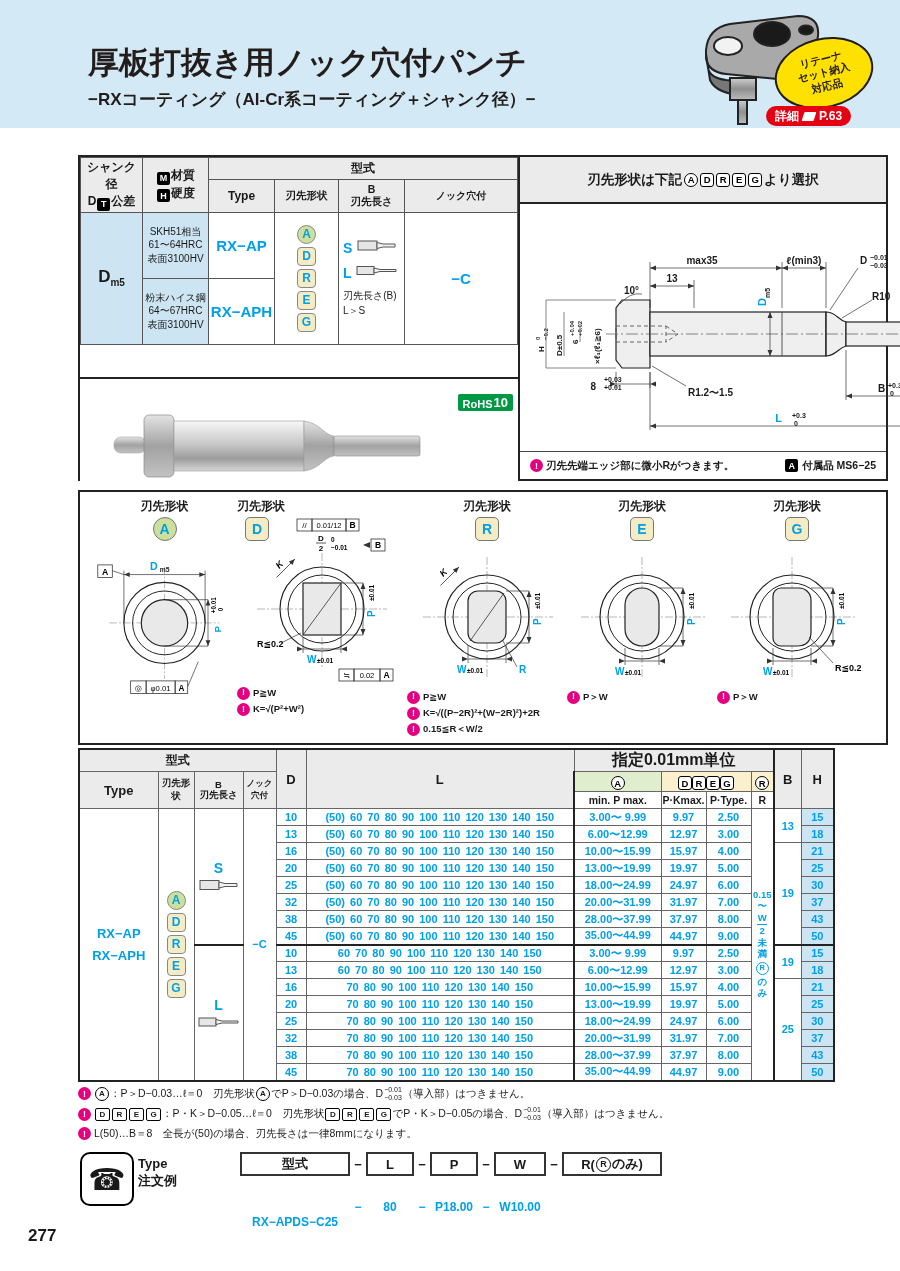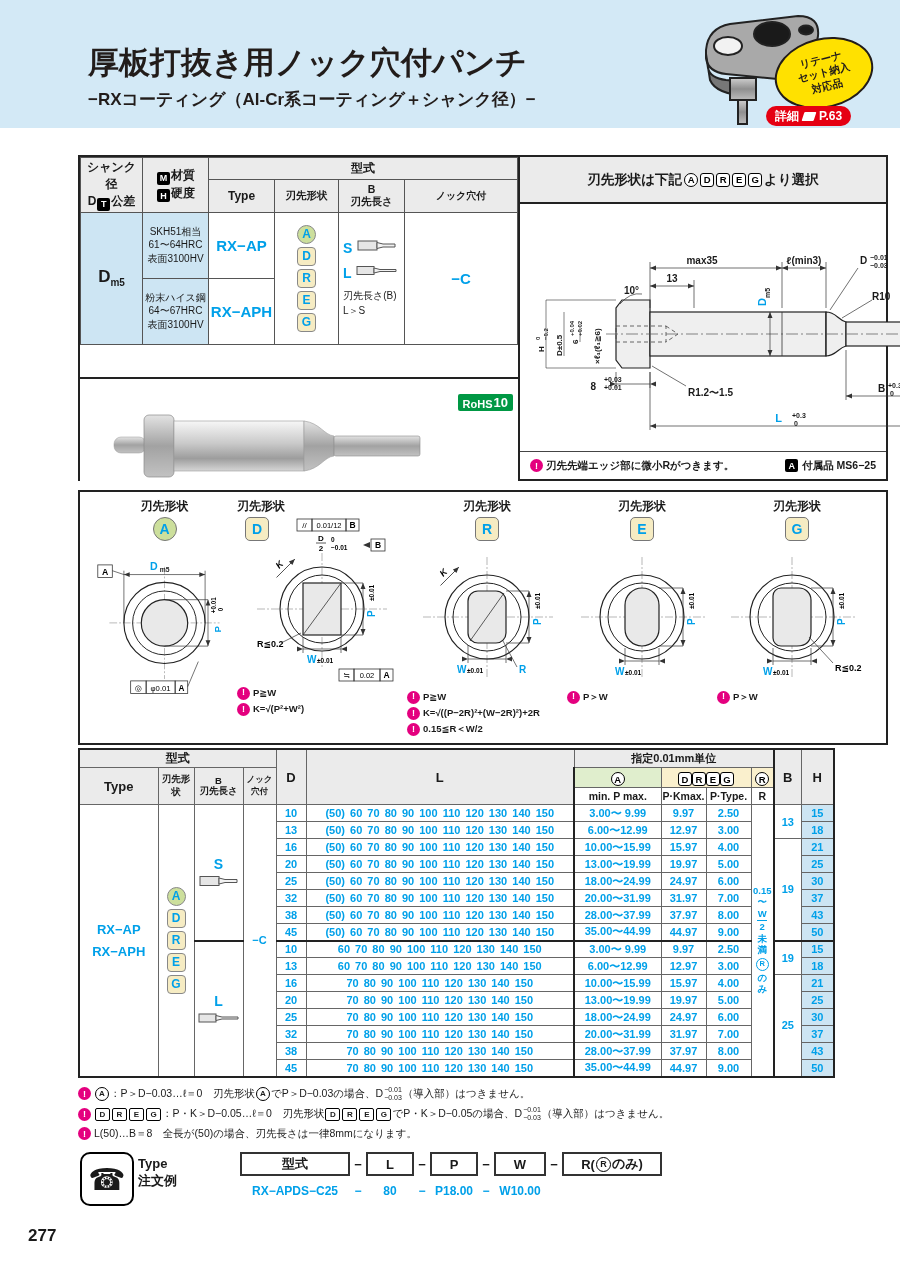--- a/index.html
+++ b/index.html
@@ -72,21 +72,21 @@
   .mtable{position:absolute;left:78px;top:748px;width:755px;border-collapse:collapse;table-layout:fixed;
           border:2px solid #222;}
   .mtable th,.mtable td{border:1px solid #666;box-sizing:border-box;text-align:center;vertical-align:middle;padding:0;}
   .mtable thead th{background:#ebebeb;font-weight:bold;}
   .th-kata{font-size:12px;height:17px;}
   .th-type{font-size:13px;}
   .th-shape{font-size:9.5px;}
   .th-tip{font-size:9.5px;line-height:1.1;}
   .th-knock{font-size:8.5px;}
   .th-d,.th-l{font-size:13px;}
-  .th-spec{font-size:11px;height:17px;}
+  .th-spec{font-size:16px;height:17px;}
   .th-b,.th-h{font-size:13px;}
   .th-al{background:#e0eecd !important;height:20px;}
   .th-dreg,.th-rl{background:#faf0cd !important;}
   .th-sub{background:#fff !important;font-size:10.5px;height:17px;}
   .mtable td{font-weight:bold;font-size:11px;height:17px;color:#00a0e9;}
   .cell-type div{font-size:13px;margin:7px 0;}
   .cell-tip{vertical-align:middle;}
   .cell-knock{font-size:13px;}
   .cell-l{text-align:right;padding-right:6px;font-size:10.5px;word-spacing:2px;white-space:nowrap;}
   .cell-a{border-left:2px solid #222 !important;font-size:10.5px;}
@@ -921,21 +921,21 @@
       <span class="sep">−</span>
       <span class="bx" style="width:52px">W</span>
       <span class="sep">−</span>
       <span class="bx" style="width:100px">
           <span>R(</span>
           <span class="fn-ci" style="width:13px;height:13px;font-size:9px;">R</span>
           <span>のみ)</span>
         </span>
     </div>
     <div class="ord-ex" id="ordex">
-        <span style="width: 110px;">RX−APDS−C25</span>
+        <span style="width: 110px; margin-top: 31px;">RX−APDS−C25</span>
         <span style="width: 16px;">−</span>
         <span style="width: 48px;">80</span>
         <span style="width: 16px;">−</span>
         <span style="width: 48px;">P18.00</span>
         <span style="width: 16px;">−</span>
         <span style="width: 52px;">W10.00</span>
       </div>
   </div>
 
   <div class="pagenum">277</div>

